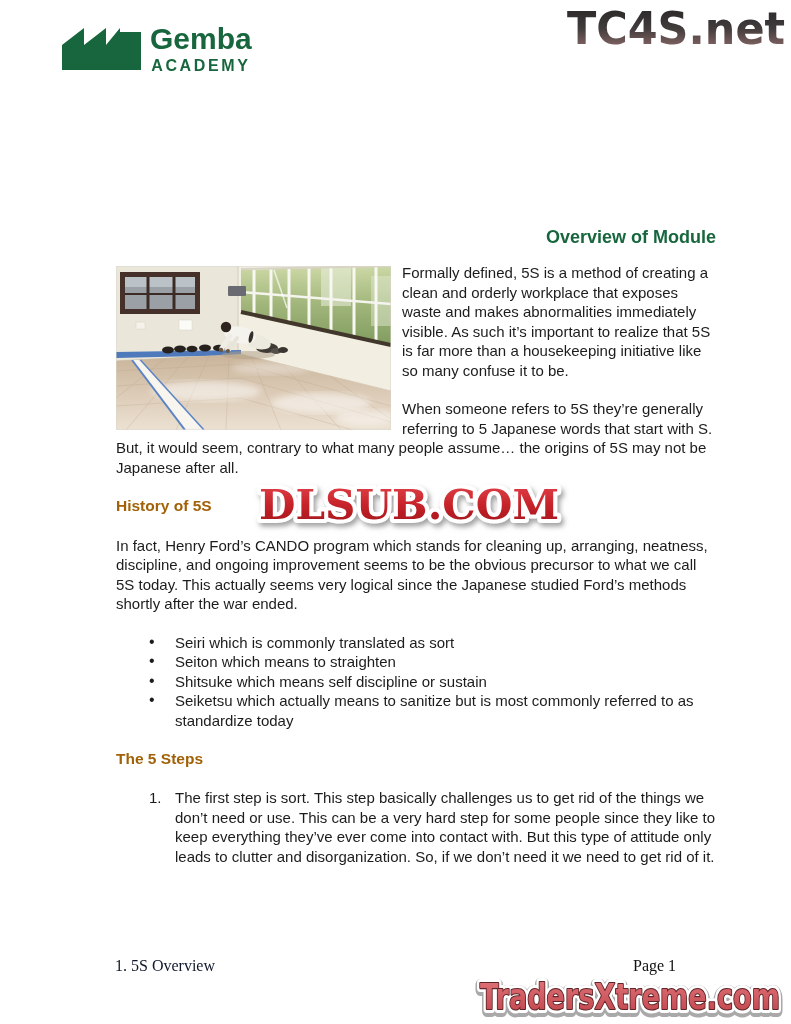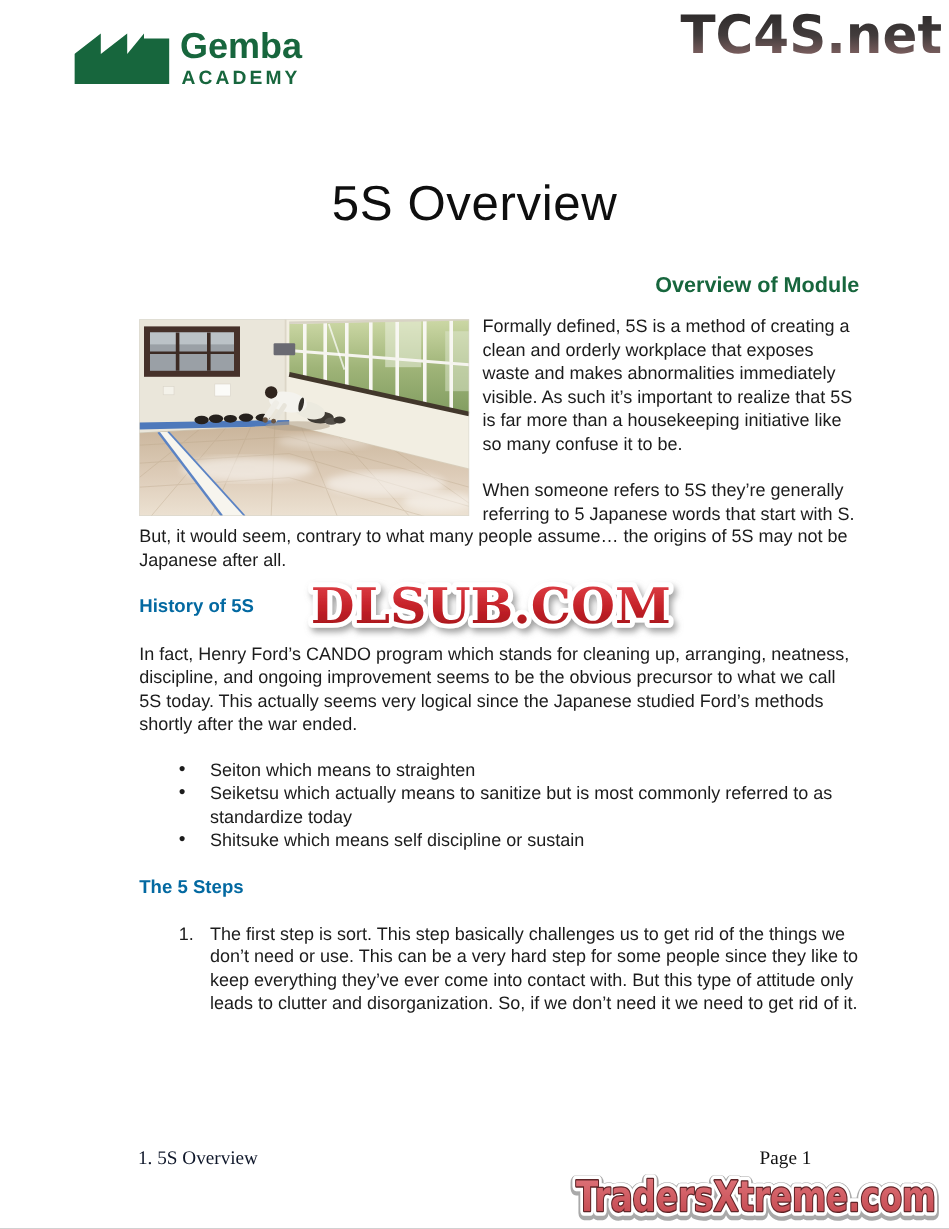--- a/index.html
+++ b/index.html
@@ -18,21 +18,21 @@
   .logo-academy{font-size:16px;font-weight:bold;color:var(--green,#17663d);letter-spacing:2.6px;margin-top:4px;text-align:center;}
   .tc4s{position:absolute;top:2px;right:2px;}
   .tc4s text{font-family:"DejaVu Sans",sans-serif;font-weight:bold;font-size:44px;}
   
   .doc-title{
     position:absolute;top:146px;left:0;width:100%;text-align:center;
     font-size:41px;font-weight:400;color:#0e0e0e;letter-spacing:.5px;
   }
   .content{position:absolute;left:116px;top:226px;width:600px;font-size:15px;line-height:1.3;}
   .h-green{color:var(--green,#17663d);font-size:18px;font-weight:bold;margin:0 0 14px;text-align:right;}
-  .h-sub{font-size:15.5px;font-weight:bold;color:#0369a1;margin:0 0 19px;}
+  .h-sub{font-size:15.5px;font-weight:bold;color:#a16207;margin:0 0 19px;}
   .content p{margin:0 0 19px;}
   .photo{float:left;width:275px;height:164px;margin:3px 11px 6px 0;}
   .photo svg{display:block;width:275px;height:164px;}
   .clear{clear:both;}
   ul.bullets{list-style:none;margin:0 0 19px;padding:0 0 0 59px;}
   ul.bullets li{position:relative;margin:0;}
   ul.bullets li::before{content:"\2022";position:absolute;left:-26px;top:-1px;font-size:16px;}
   .step{display:flex;padding-left:33px;margin:0 0 19px;}
   .step-num{width:26px;flex:0 0 26px;}
   .step-text{flex:1;}
@@ -66,21 +66,20 @@
     <defs>
       <linearGradient id="tcGrad" x1="0" y1="0" x2="0" y2="1">
         <stop offset="0" stop-color="#262424"></stop>
         <stop offset="0.5" stop-color="#423c3c"></stop>
         <stop offset="1" stop-color="#9c7373"></stop>
       </linearGradient>
     </defs>
     <text x="228" y="42" text-anchor="end" textLength="218" lengthAdjust="spacingAndGlyphs" fill="url(#tcGrad)">TC4S.net</text>
   </svg>
 
-  <div class="doc-title">5S Overview</div>
 
   <div class="content">
     <div class="h-green">Overview of Module</div>
 
     <span class="photo">
       <svg viewBox="0 0 275 164" aria-hidden="true">
         <defs>
           <linearGradient id="folGrad" x1="0" y1="0" x2="0" y2="1">
             <stop offset="0" stop-color="#cfdaa8"></stop>
               <stop offset="0.5" stop-color="#9fb478"></stop>
@@ -194,23 +193,24 @@
     </span>
 
     <p>Formally defined, 5S is a method of creating a clean and orderly workplace that exposes waste and makes abnormalities immediately visible.  As such it’s important to realize that 5S is far more than a housekeeping initiative like so many confuse it to be.</p>
     <p>When someone refers to 5S they’re generally referring to 5 Japanese words that start with S.  But, it would seem, contrary to what many people assume… the origins of 5S may not be Japanese after all.</p>
 
     <div class="clear"></div>
     <div class="h-sub">History of 5S</div>
     <p>In fact, Henry Ford’s CANDO program which stands for cleaning up, arranging, neatness, discipline, and ongoing improvement seems to be the obvious precursor to what we call 5S today.  This actually seems very logical since the Japanese studied Ford’s methods shortly after the war ended.</p>
 
     <ul class="bullets">
+      <li>Seiri which is commonly translated as sort</li>
       <li>Seiton which means to straighten</li>
+      <li>Shitsuke which means self discipline or sustain</li>
       <li>Seiketsu which actually means to sanitize but is most commonly referred to as standardize today</li>
-      <li>Shitsuke which means self discipline or sustain</li>
     </ul>
 
     <div class="h-sub">The 5 Steps</div>
 
     <div class="step">
       <span class="step-num">1.</span>
       <span class="step-text">The first step is sort.  This step basically challenges us to get rid of the things we don’t need or use.  This can be a very hard step for some people since they like to keep everything they’ve ever come into contact with.  But this type of attitude only leads to clutter and disorganization.  So, if we don’t need it we need to get rid of it.</span>
     </div>
   </div>
 

